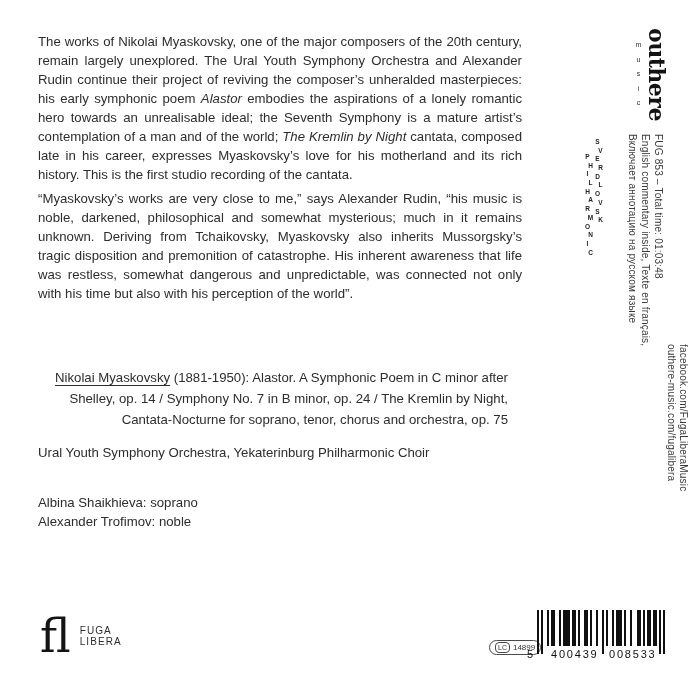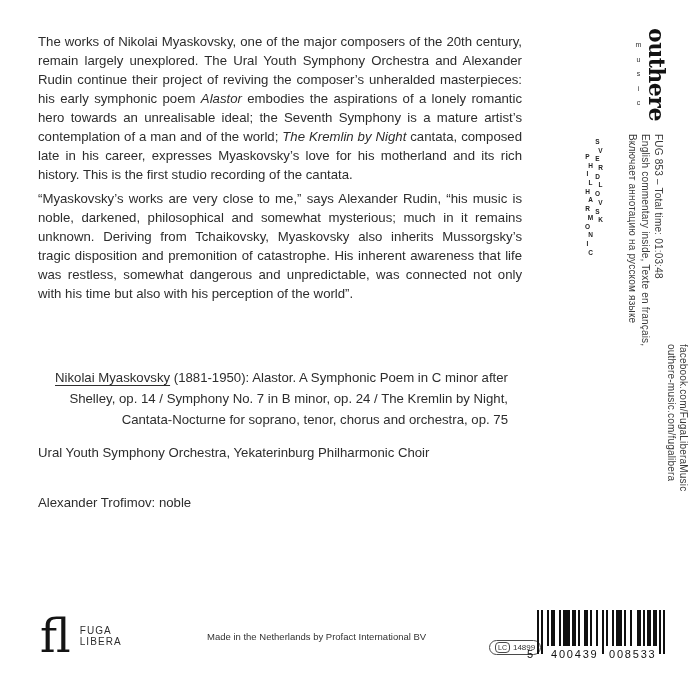--- a/index.html
+++ b/index.html
@@ -78,20 +78,21 @@
 
   <p class="para justify" id="quote-para">“Myaskovsky’s works are very close to me,” says Alexander Rudin, “his music is noble, darkened, philosophical and somewhat mysterious; much in it remains unknown. Deriving from Tchaikovsky, Myaskovsky also inherits Mussorgsky’s tragic disposition and premonition of catastrophe. His inherent awareness that life was restless, somewhat dangerous and unpredictable, was connected not only with his time but also with his perception of the world”.</p>
 
   <p class="para" id="program-para"><span class="underline">Nikolai Myaskovsky</span><span> (1881-1950): Alastor. A Symphonic Poem in C minor after Shelley, op. 14 / Symphony No. 7 in B minor, op. 24 / The Kremlin by Night, Cantata-Nocturne for soprano, tenor, chorus and orchestra, op. 75</span></p>
 
   <p class="para" id="ensembles-para">
       <span class="block">Ural Youth Symphony Orchestra, Yekaterinburg Philharmonic Choir</span>
     </p>
 
   <p class="para" id="soloists-para">
+      <span class="block">Albina Shaikhieva: soprano</span>
       <span class="block">Alexander Trofimov: noble</span>
     </p>
 
   <div class="outhere-logo">
     <div class="music-col">
         <span>m</span>
         <span>u</span>
         <span>s</span>
         <span>i</span>
         <span>c</span>
@@ -141,21 +142,20 @@
 
   <div class="fuga-logo">
     <div class="fl-glyph">ﬂ</div>
     <div class="fuga-name">
         <span class="block">FUGA</span>
         <span class="block">LIBERA</span>
       </div>
   </div>
 
   <div class="credits">
-    <div>Made in the Netherlands by Profact International BV</div>
   </div>
 
   <div class="lc-badge">
     <span class="lc-prefix">LC</span>
     <span>14899</span>
   </div>
 
   <div class="barcode">
     <div class="bars" id="bars">
         <span class="bar guard" style="flex: 1 1 0%;"></span>

